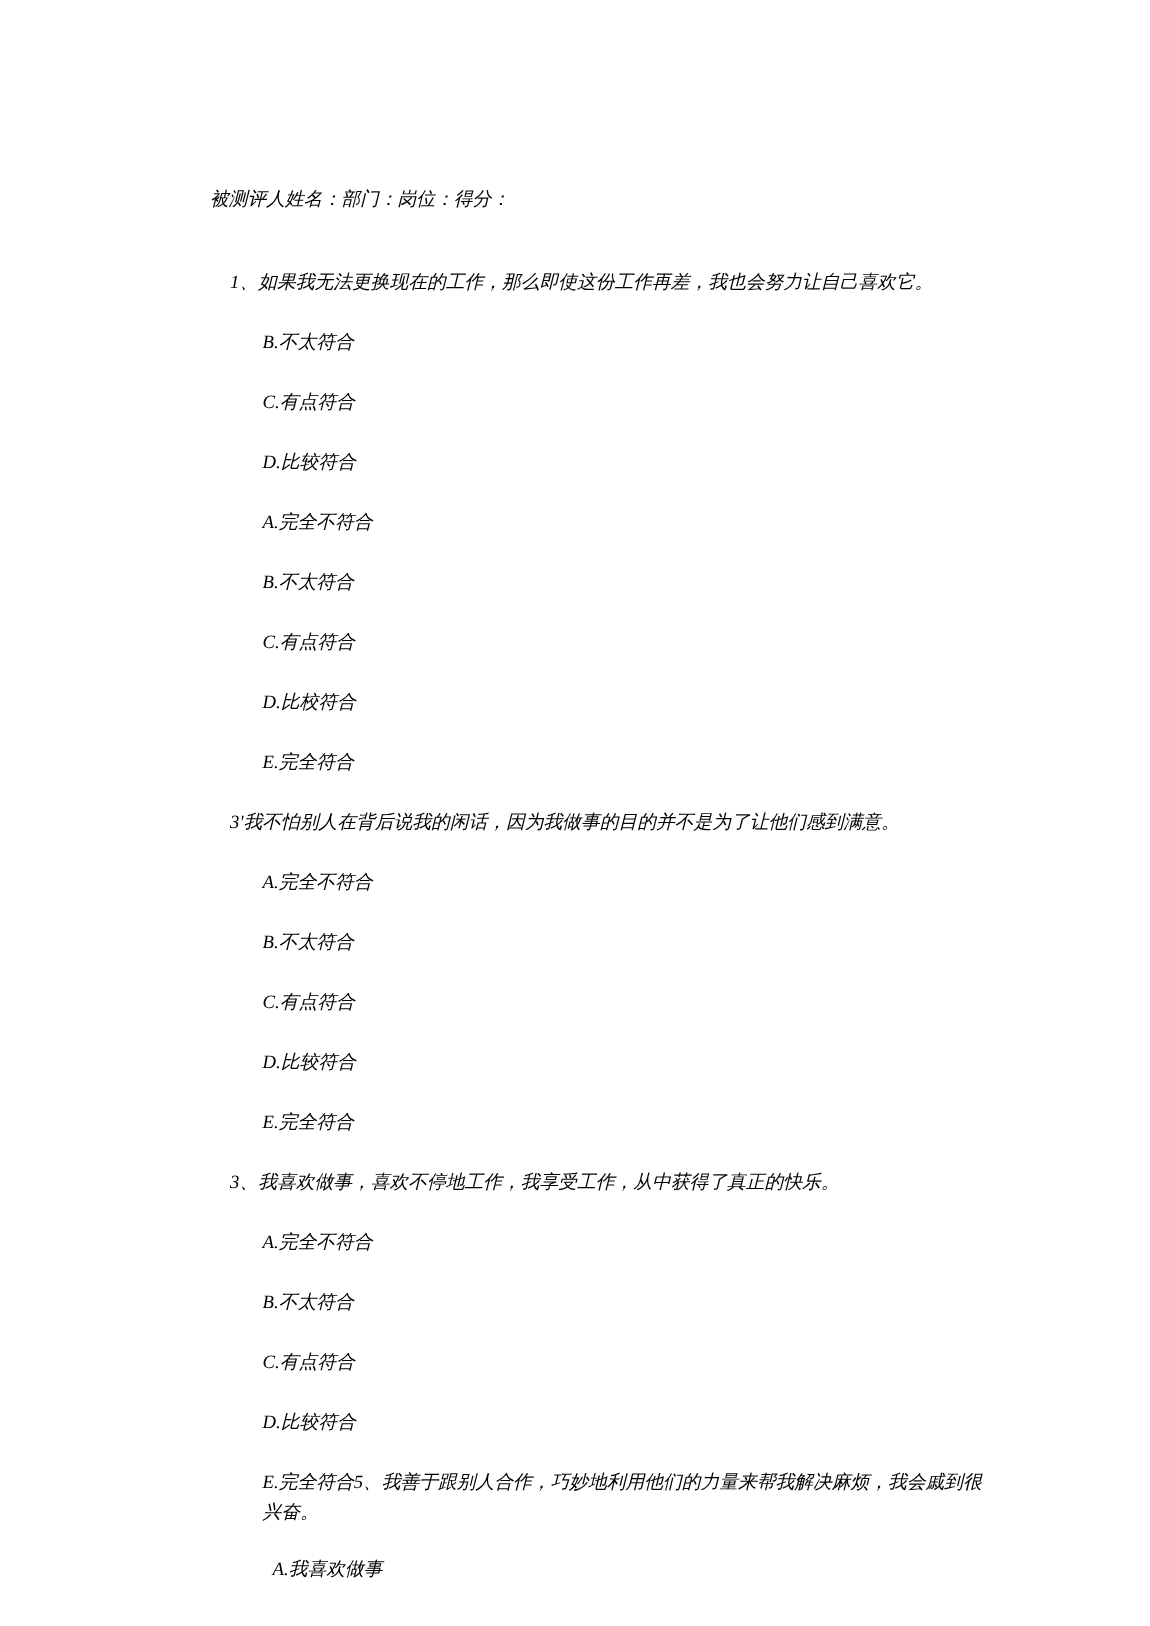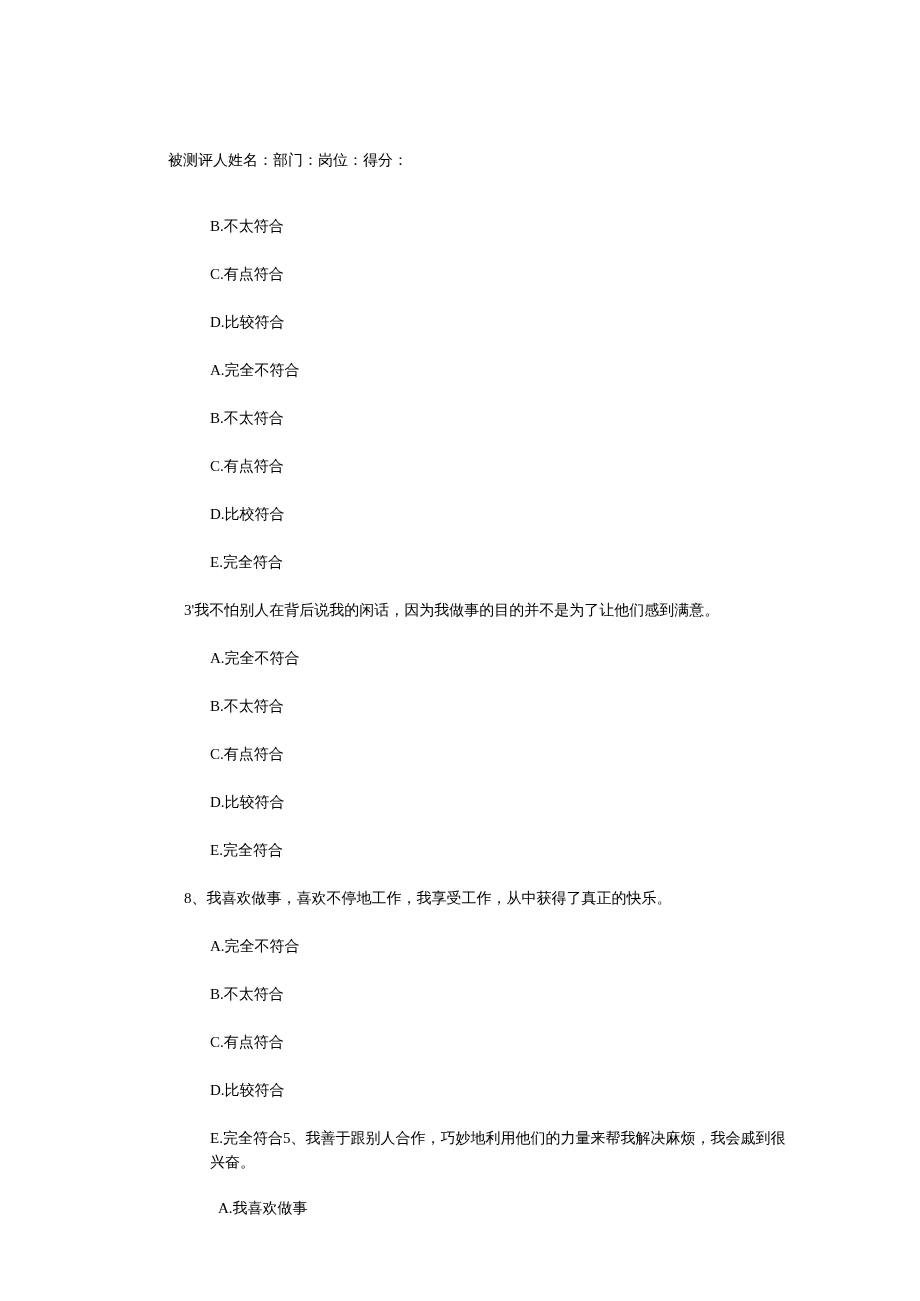--- a/index.html
+++ b/index.html
@@ -1,18 +1,19 @@
 <!DOCTYPE html>
 <html><head>
   <meta charset="utf-8">
   <style>
     * {
       margin: 16px;
       padding: 0;
       box-sizing: border-box;
+      font-style: italic;
     }
     body {
       background: #ffffff;
       font-family: "SimSun", "宋体", serif;
       font-size: 15px;
       color: #000000;
       width: 920px;
       padding: 100px 120px 60px 120px;
       line-height: 1.6;
     }
@@ -34,20 +35,21 @@
       margin-left: 50px;
       margin-bottom: 22px;
     }
   </style>
 </head>
 <body>
 
 <div class="header-line">被测评人姓名：部门：岗位：得分：</div>
 
 <div>
+  <div class="question-text">1、如果我无法更换现在的工作，那么即使这份工作再差，我也会努力让自己喜欢它。</div>
   <div class="option">B.不太符合</div>
   <div class="option">C.有点符合</div>
   <div class="option">D.比较符合</div>
 </div>
 
 <div>
   <div class="option">A.完全不符合</div>
   <div class="option">B.不太符合</div>
   <div class="option">C.有点符合</div>
   <div class="option">D.比校符合</div>
@@ -57,21 +59,21 @@
 <div>
   <div class="question-text">3'我不怕别人在背后说我的闲话，因为我做事的目的并不是为了让他们感到满意。</div>
   <div class="option">A.完全不符合</div>
   <div class="option">B.不太符合</div>
   <div class="option">C.有点符合</div>
   <div class="option">D.比较符合</div>
   <div class="option">E.完全符合</div>
 </div>
 
 <div>
-  <div class="question-text">8、我喜欢做事，喜欢不停地工作，我享受工作，从中获得了真正的快乐。</div>
+  <div class="question-text">3、我喜欢做事，喜欢不停地工作，我享受工作，从中获得了真正的快乐。</div>
   <div class="option">A.完全不符合</div>
   <div class="option">B.不太符合</div>
   <div class="option">C.有点符合</div>
   <div class="option">D.比较符合</div>
   <div class="option-inline">E.完全符合5、我善于跟别人合作，巧妙地利用他们的力量来帮我解决麻烦，我会戚到很兴奋。</div>
 </div>
 
 <div>
   <div class="option-extra-indent">A.我喜欢做事</div>
 </div>

